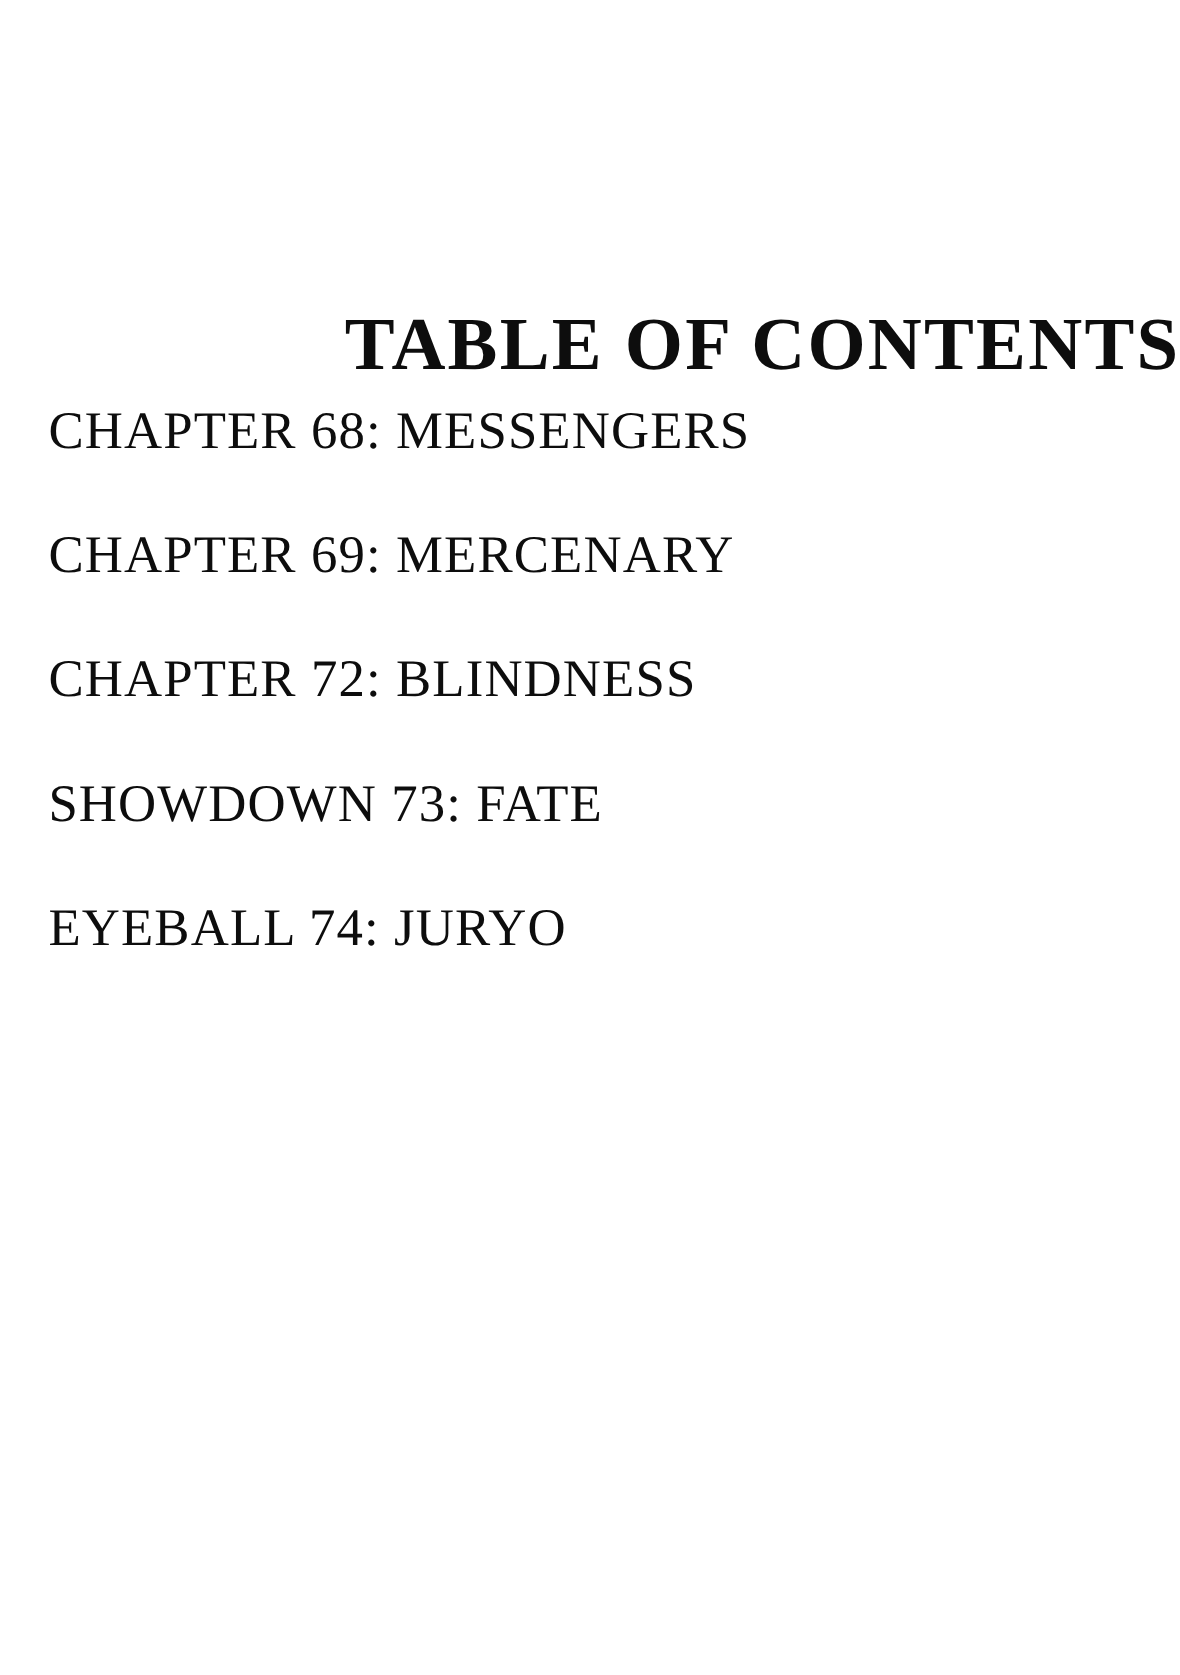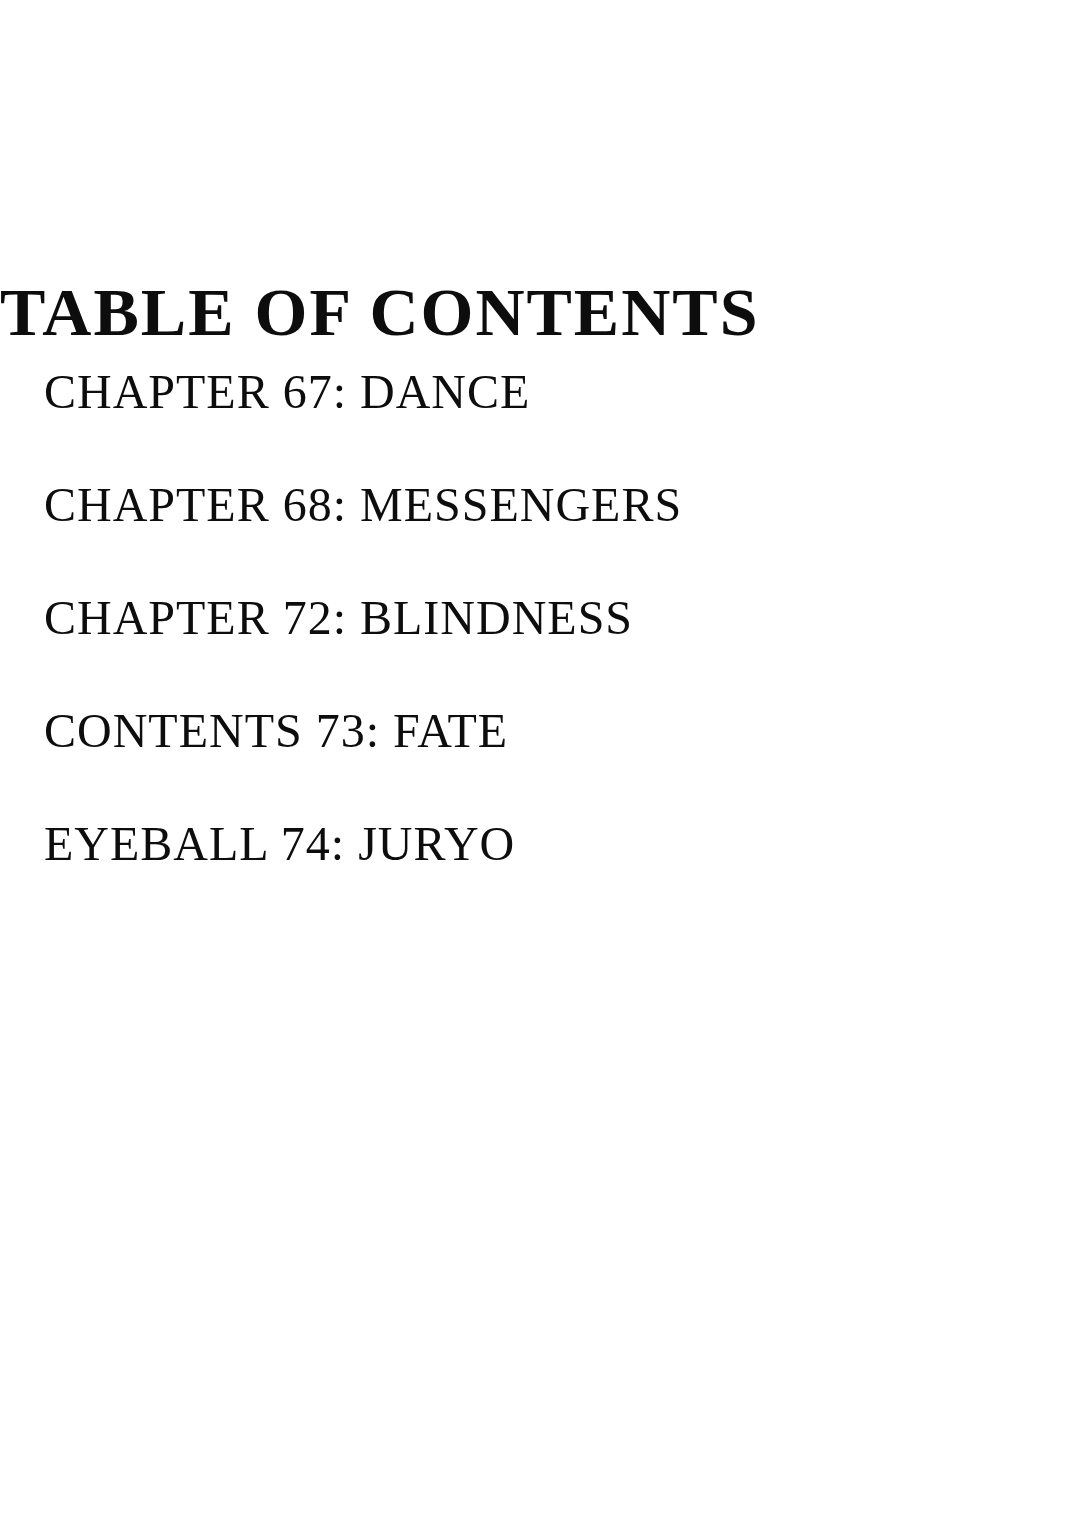--- a/index.html
+++ b/index.html
@@ -14,21 +14,21 @@
     background: #ffffff;
     overflow: hidden;
     font-family: "Liberation Serif", "DejaVu Serif", serif;
     color: #0d0d0d;
   }
   .toc-title {
     position: absolute;
     top: 232px;
     left: 0;
     width: 1073px;
-    text-align: left;
+    text-align: right;
     font-size: 68px;
     font-weight: 700;
     letter-spacing: 2px;
     line-height: 1;
     white-space: nowrap;
   }
   .toc-list {
     position: absolute;
     top: 368px;
     left: 44px;
@@ -47,20 +47,20 @@
   }
 </style>
 </head>
 <body>
 
 <div class="page">
 
   <h1 class="toc-title">TABLE OF CONTENTS</h1>
 
   <ul class="toc-list">
-    <li class="toc-item">CHAPTER 67: DANCE</li>
     <li class="toc-item">CHAPTER 68: MESSENGERS</li>
+    <li class="toc-item">CHAPTER 69: MERCENARY</li>
     <li class="toc-item">CHAPTER 72: BLINDNESS</li>
-    <li class="toc-item">CONTENTS 73: FATE</li>
+    <li class="toc-item">SHOWDOWN 73: FATE</li>
     <li class="toc-item">EYEBALL 74: JURYO</li>
   </ul>
 
 </div>
 
 </body></html>

